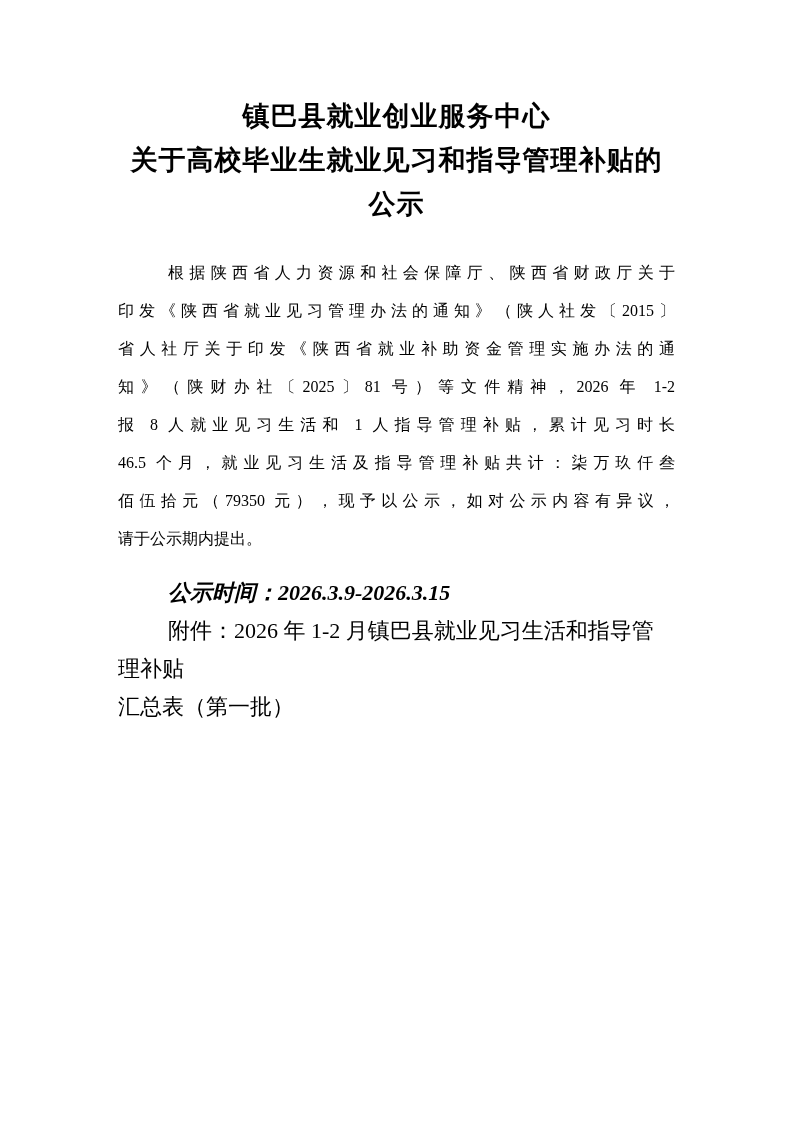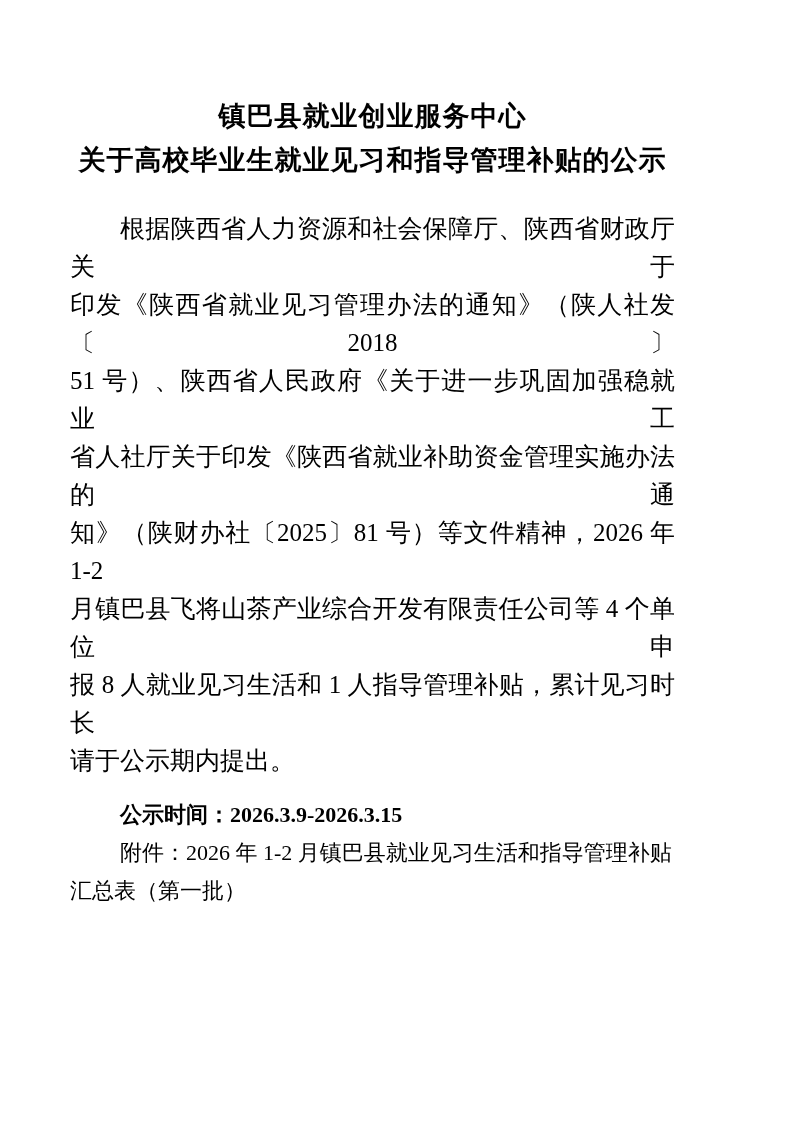--- a/index.html
+++ b/index.html
@@ -11,34 +11,34 @@
     width: 793px;
     height: 1122px;
     overflow: hidden;
     color: #000000;
     font-family: "Liberation Serif", serif;
   }
   .page {
     box-sizing: border-box;
     width: 793px;
     height: 1122px;
-    padding: 94px 118px 0 70px;
+    padding: 94px 118px 0 118px;
     background: #ffffff;
   }
   .title-block {
     text-align: center;
     font-family: "Liberation Sans", sans-serif;
     font-weight: 700;
     font-size: 27px;
     line-height: 44px;
     letter-spacing: 1px;
   }
   .body-block {
     margin-top: 28px;
-    font-size: 25px;
+    font-size: 16px;
     line-height: 38px;
   }
   .bodyline {
     text-align: justify;
     text-align-last: justify;
   }
   .bodyline.indent {
     text-indent: 50px;
   }
   .bodyline:last-child {
@@ -47,43 +47,44 @@
   .details-block {
     margin-top: 16px;
     font-size: 22px;
     line-height: 38px;
   }
   .detail-line {
     text-indent: 50px;
   }
   .detail-line.bold {
     font-weight: 700;
+    font-style: italic;
   }
   .detail-line.no-indent {
     text-indent: 0;
   }
 </style>
 </head>
 <body>
 
 <div class="page">
 
   <div class="title-block">
     <div>镇巴县就业创业服务中心</div>
     <div>关于高校毕业生就业见习和指导管理补贴的公示</div>
   </div>
 
   <div class="body-block">
     <div class="bodyline indent">根据陕西省人力资源和社会保障厅、陕西省财政厅关于</div>
-    <div class="bodyline">印发《陕西省就业见习管理办法的通知》（陕人社发〔2018〕</div>
-    <div class="bodyline">51 号）、陕西省人民政府《关于进一步巩固加强稳就业工</div>
+    <div class="bodyline">印发《陕西省就业见习管理办法的通知》（陕人社发〔2015〕</div>
     <div class="bodyline">省人社厅关于印发《陕西省就业补助资金管理实施办法的通</div>
     <div class="bodyline">知》（陕财办社〔2025〕81 号）等文件精神，2026 年 1-2</div>
-    <div class="bodyline">月镇巴县飞将山茶产业综合开发有限责任公司等 4 个单位申</div>
     <div class="bodyline">报 8 人就业见习生活和 1 人指导管理补贴，累计见习时长</div>
+    <div class="bodyline">46.5 个月，就业见习生活及指导管理补贴共计：柒万玖仟叁</div>
+    <div class="bodyline">佰伍拾元（79350 元），现予以公示，如对公示内容有异议，</div>
     <div class="bodyline">请于公示期内提出。</div>
   </div>
 
   <div class="details-block">
     <div class="detail-line bold">
       <span>公示时间：</span><span>2026.3.9-2026.3.15</span>
     </div>
     <div class="detail-line">
       <span>附件：</span><span>2026 年 1-2 月镇巴县就业见习生活和指导管理补贴</span>
     </div>

